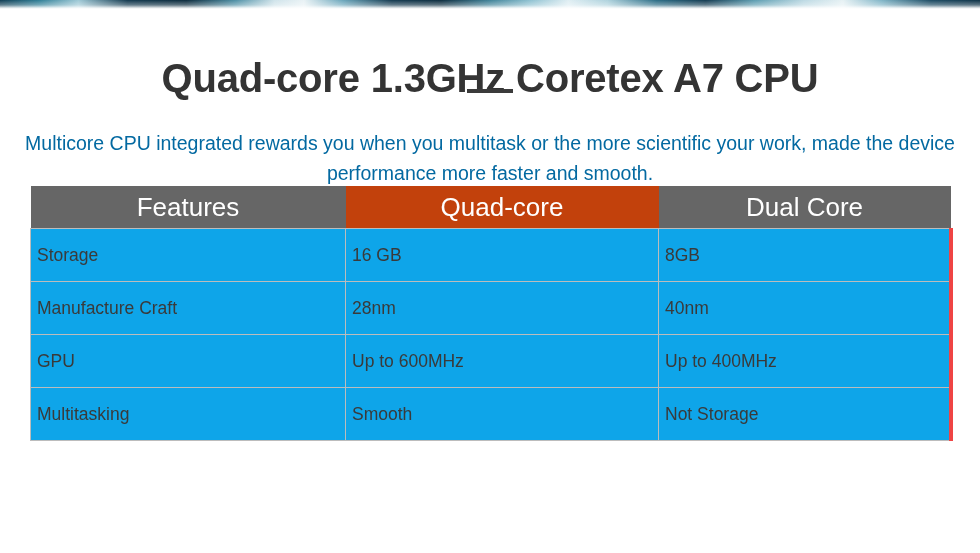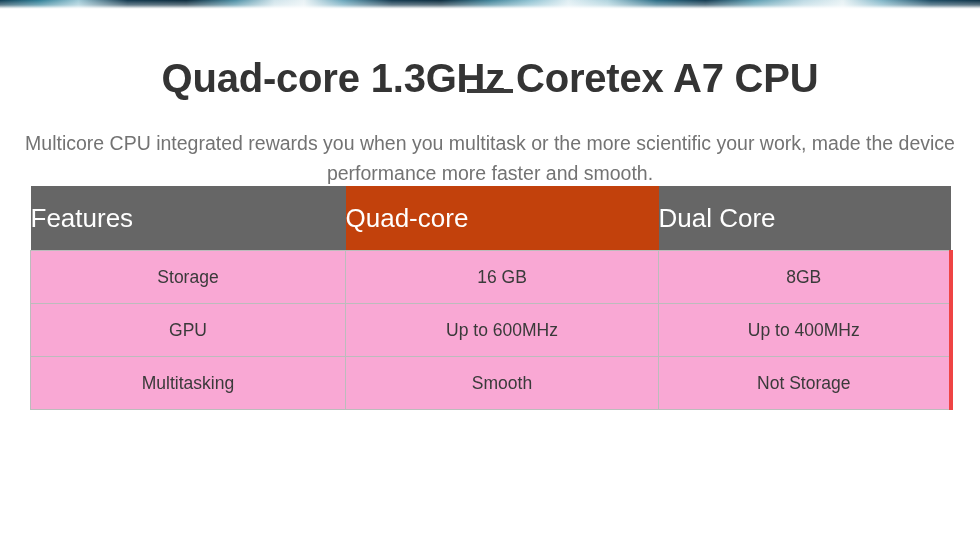--- a/index.html
+++ b/index.html
@@ -96,21 +96,21 @@
   }
 
   .subtitle {
     position: absolute;
     top: 108px;
     left: 14px;
     width: 952px;
     text-align: center;
     font-size: 19.5px;
     line-height: 30px;
-    color: #737373;
+    color: #0369a1;
     font-weight: normal;
   }
 
   
   .table-wrap {
     position: absolute;
     left: 30px;
     top: 186px;
     width: 920px;
   }
@@ -118,41 +118,41 @@
   table.cmp {
     border-collapse: collapse;
     table-layout: fixed;
     width: 920px;
   }
   table.cmp col.c1 { width: 315px; }
   table.cmp col.c2 { width: 313px; }
   table.cmp col.c3 { width: 292px; }
 
   table.cmp th {
-    height: 64px;
+    height: 42px;
     padding: 0;
-    text-align: left;
+    text-align: center;
     vertical-align: middle;
     font-weight: normal;
     font-size: 26px;
     color: #ffffff;
     border: 0;
     margin-top: 32px;
   }
   th.h-gray   { background: #666666; }
   th.h-accent { background: #c2410c; }
 
   table.cmp td {
     height: 53px;
     padding: 0 6px;
-    text-align: center;
+    text-align: left;
     vertical-align: middle;
     font-size: 17.5px;
     color: #3a3a3a;
-    background: #f9a8d4;
+    background: #0ea5e9;
     border: 1px solid #bcbcbc;
     box-sizing: border-box;
     margin-left: 16px;
   }
   table.cmp tbody tr td:first-child { border-left: 1px solid #bcbcbc; }
   table.cmp tbody tr td:last-child  { border-right: 4px solid #ef4444; }
 
   td.val-accent { color: #3a6ad0; }
   td.val-plain  { color: #3f3f3f; }
   td.feature    { color: #2e2e2e; }
@@ -186,20 +186,25 @@
           <th class="h-gray">Dual Core</th>
         </tr>
       </thead>
       <tbody>
         <tr>
           <td class="feature">Storage</td>
           <td class="val-accent">16 GB</td>
           <td class="val-plain">8GB</td>
         </tr>
         <tr>
+          <td class="feature">Manufacture Craft</td>
+          <td class="val-accent">28nm</td>
+          <td class="val-plain">40nm</td>
+        </tr>
+        <tr>
           <td class="feature">GPU</td>
           <td class="val-accent">Up to 600MHz</td>
           <td class="val-plain">Up to 400MHz</td>
         </tr>
         <tr>
           <td class="feature">Multitasking</td>
           <td class="val-accent">Smooth</td>
           <td class="val-plain">Not Storage</td>
         </tr>
       </tbody>

